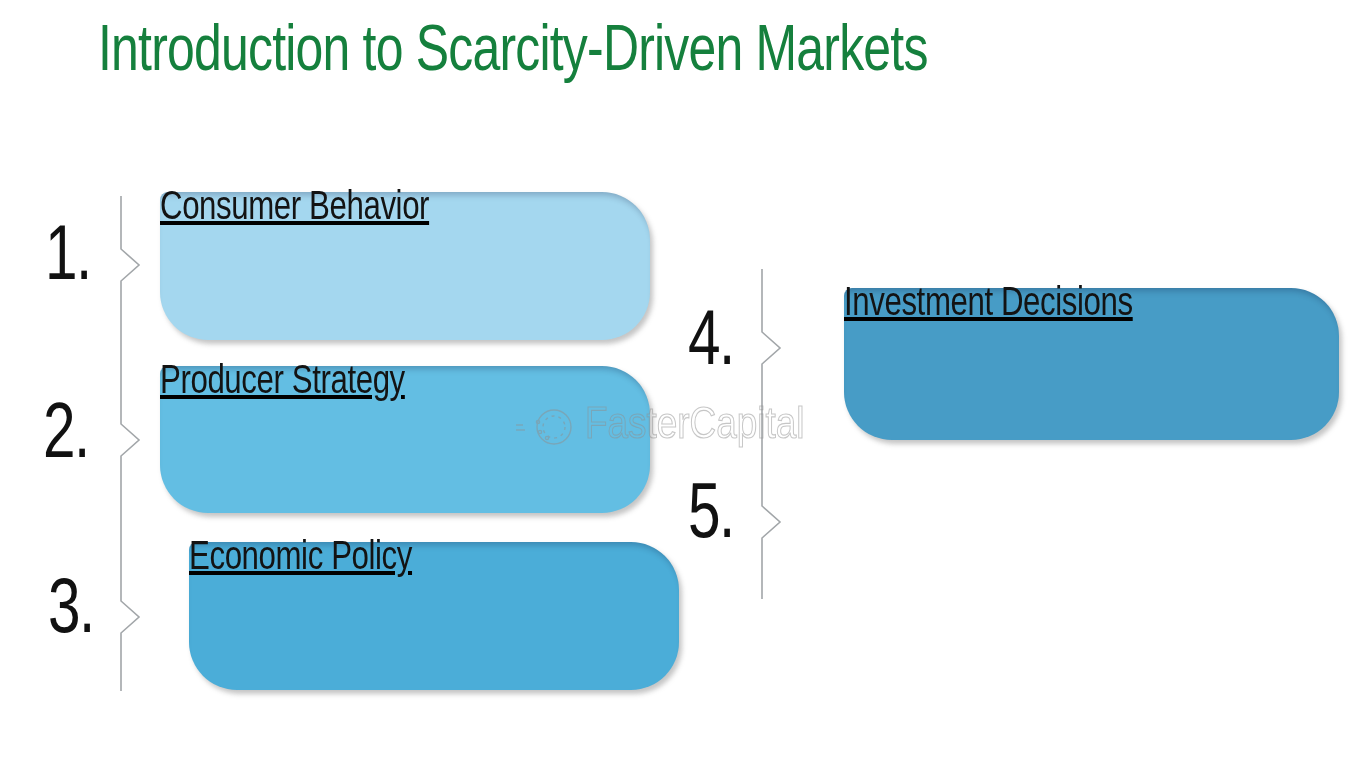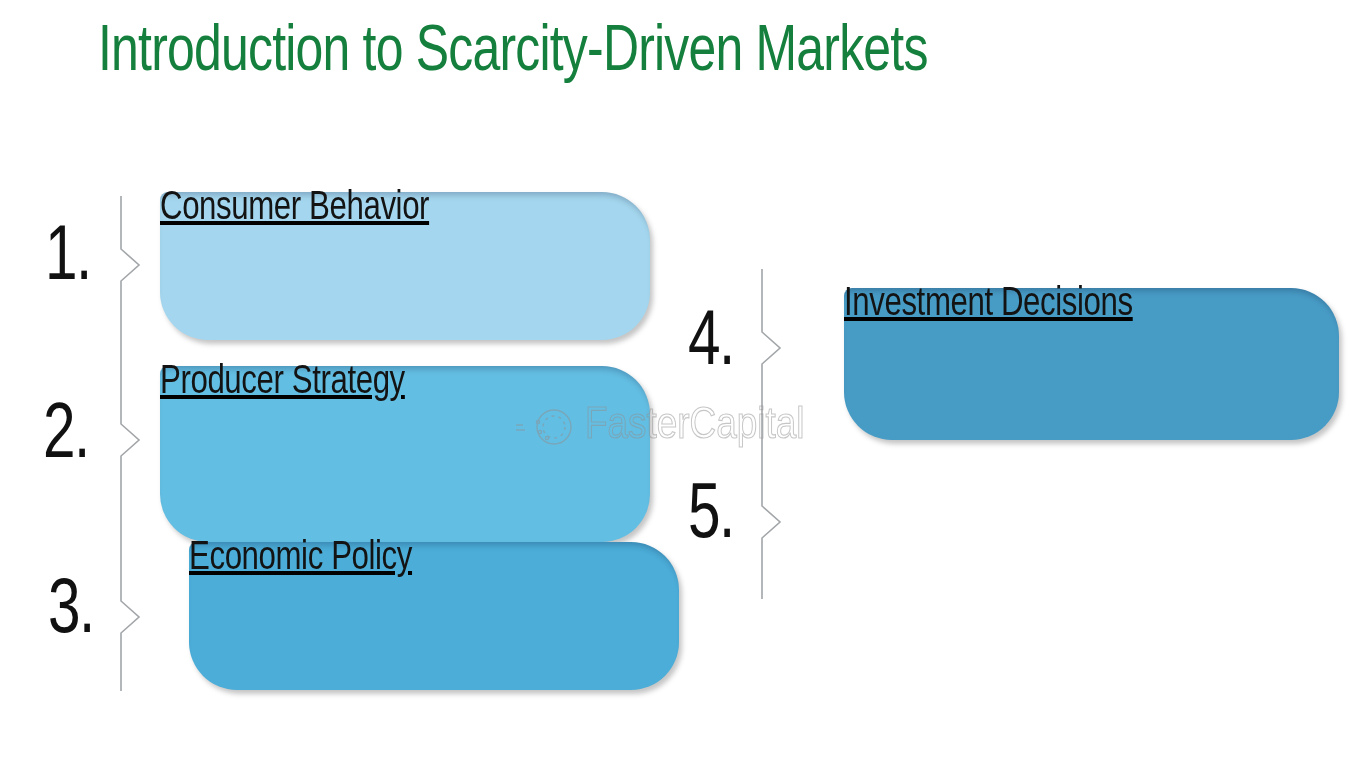--- a/index.html
+++ b/index.html
@@ -72,21 +72,21 @@
   <div class="num" style="left:45px;top:213px;"><span class="cx">1.</span></div>
   <div class="num" style="left:43px;top:391px;"><span class="cx">2.</span></div>
   <div class="num" style="left:48px;top:566px;"><span class="cx">3.</span></div>
   <div class="num" style="left:688px;top:298px;"><span class="cx">4.</span></div>
   <div class="num" style="left:688px;top:471px;"><span class="cx">5.</span></div>
 
   <div class="topic-box" style="left: 160px; top: 192px; width: 490px; height: 148px; background-color: rgb(164, 215, 239);">
     <span class="topic-label cx">Consumer Behavior</span>
   </div>
 
-  <div class="topic-box" style="left: 160px; top: 366px; width: 490px; height: 176px; background-color: rgb(99, 190, 227);">
+  <div class="topic-box" style="left: 160px; top: 366px; width: 490px; height: 147px; background-color: rgb(99, 190, 227);">
     <span class="topic-label cx">Producer Strategy</span>
   </div>
 
   <div class="topic-box" style="left: 160px; top: 542px; width: 490px; height: 148px; background-color: rgb(75, 173, 216); margin-left: 29px;">
     <span class="topic-label cx">Economic Policy</span>
   </div>
 
   <div class="topic-box" style="left: 844px; top: 268px; width: 495px; height: 152px; background-color: rgb(71, 156, 198); margin-top: 20px;">
     <span class="topic-label cx">Investment Decisions</span>
   </div>

